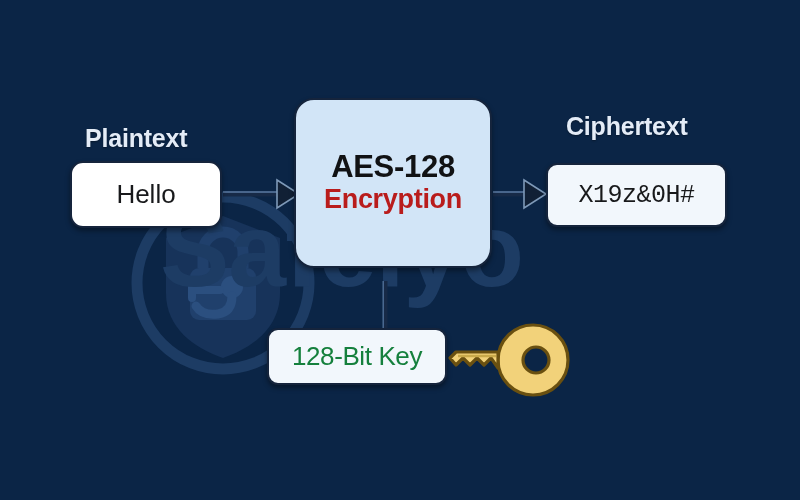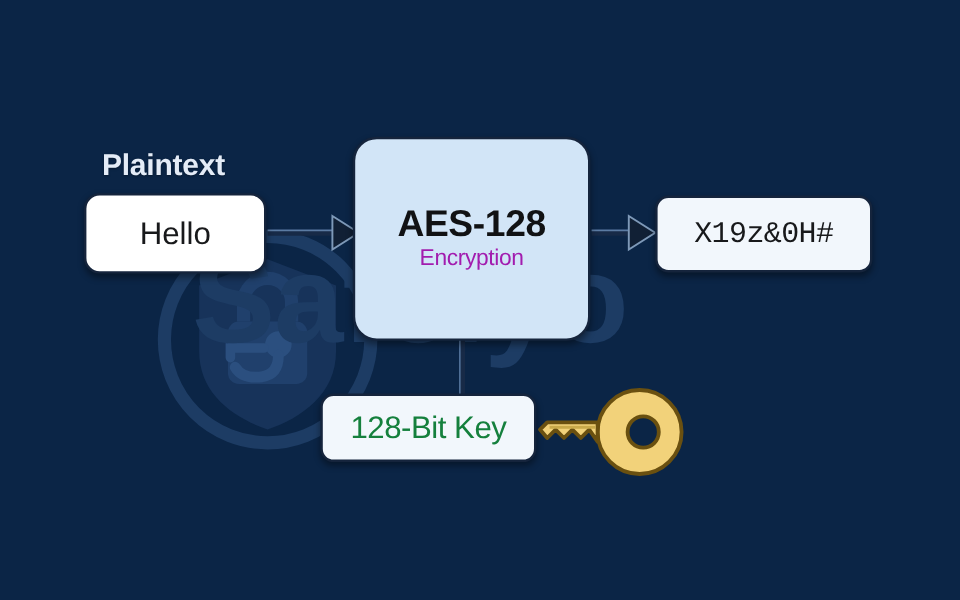--- a/index.html
+++ b/index.html
@@ -98,40 +98,40 @@
   }
   .node-cipher .node-label {
     font-size: 25px;
     color: #18191b;
     font-family: Liberation Mono, monospace;
     letter-spacing: -0.5px;
   }
 
   .node-center {
     left: 294px;
-    top: 114px;
+    top: 98px;
     width: 198px;
     height: 170px;
     background: #d2e5f7;
     border-radius: 20px;
     flex-direction: column;
     gap: 0px;
     text-align: center;
   }
   .node-center .title-main {
     font-size: 31px;
     font-weight: 700;
     color: #111214;
     letter-spacing: -0.3px;
     line-height: 1.12;
   }
   .node-center .title-sub {
-    font-size: 19px;
-    font-weight: 400;
-    color: #a21caf;
+    font-size: 27px;
+    font-weight: 700;
+    color: #b91c1c;
     letter-spacing: -0.3px;
     line-height: 1.18;
   }
 
   .node-key {
     left: 267px;
     top: 328px;
     width: 180px;
     height: 57px;
     background: #f2f7fc;
@@ -206,20 +206,21 @@
   <svg id="key-icon" width="140" height="100" viewBox="0 0 140 100">
     <g stroke="#6a5010" stroke-width="3.2" stroke-linejoin="round">
       <circle cx="97" cy="50" r="35" fill="#f2d27a"></circle>
       <path d="M62 42 L20 42 L14 48 L20 55 L27 48 L34 55 L41 48 L48 55 L55 48 L62 58 Z" fill="#f2d27a"></path>
     </g>
     <circle cx="100" cy="50" r="13" fill="#0b2546" stroke="#6a5010" stroke-width="3.2"></circle>
     <line x1="22" y1="46" x2="60" y2="46" stroke="#c9a94a" stroke-width="2.4"></line>
   </svg>
 
   <div class="caption caption-plain">Plaintext</div>
+  <div class="caption caption-cipher">Ciphertext</div>
 
   <div class="node node-plain">
     <span class="node-label">Hello</span>
   </div>
 
   <div class="node node-center">
     <span class="title-main">AES-128</span>
     <span class="title-sub">Encryption</span>
   </div>
 

